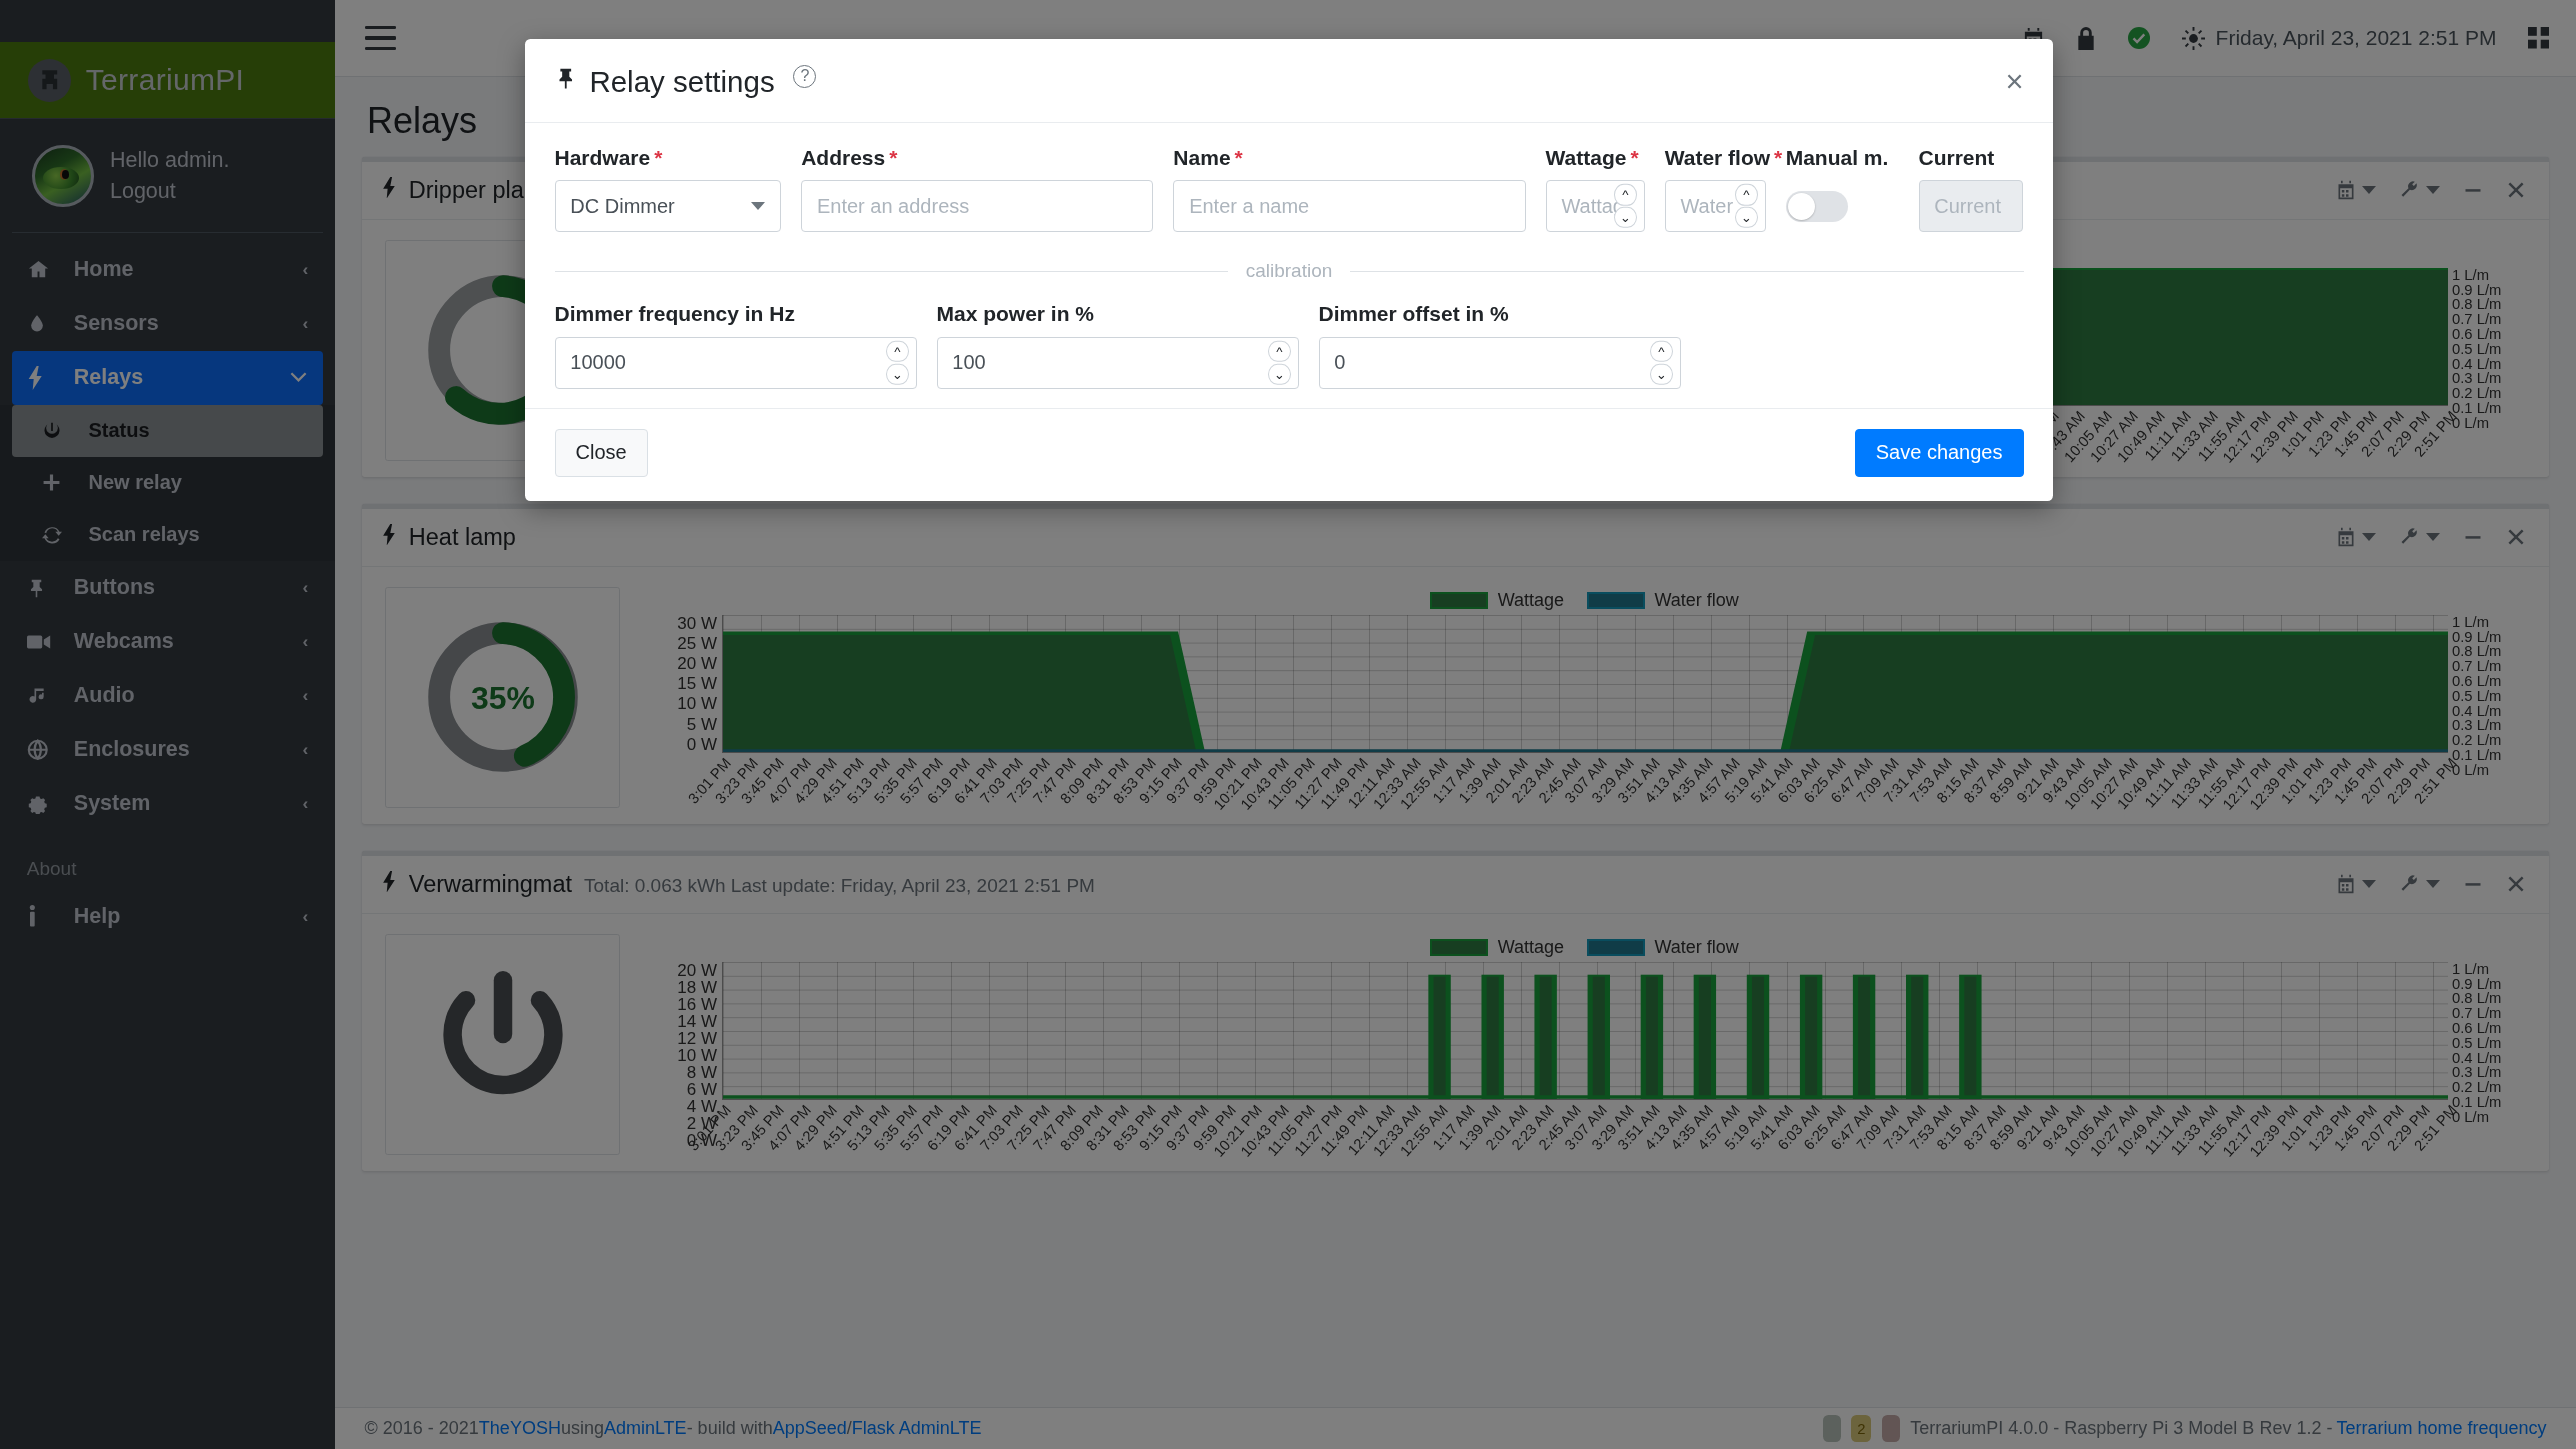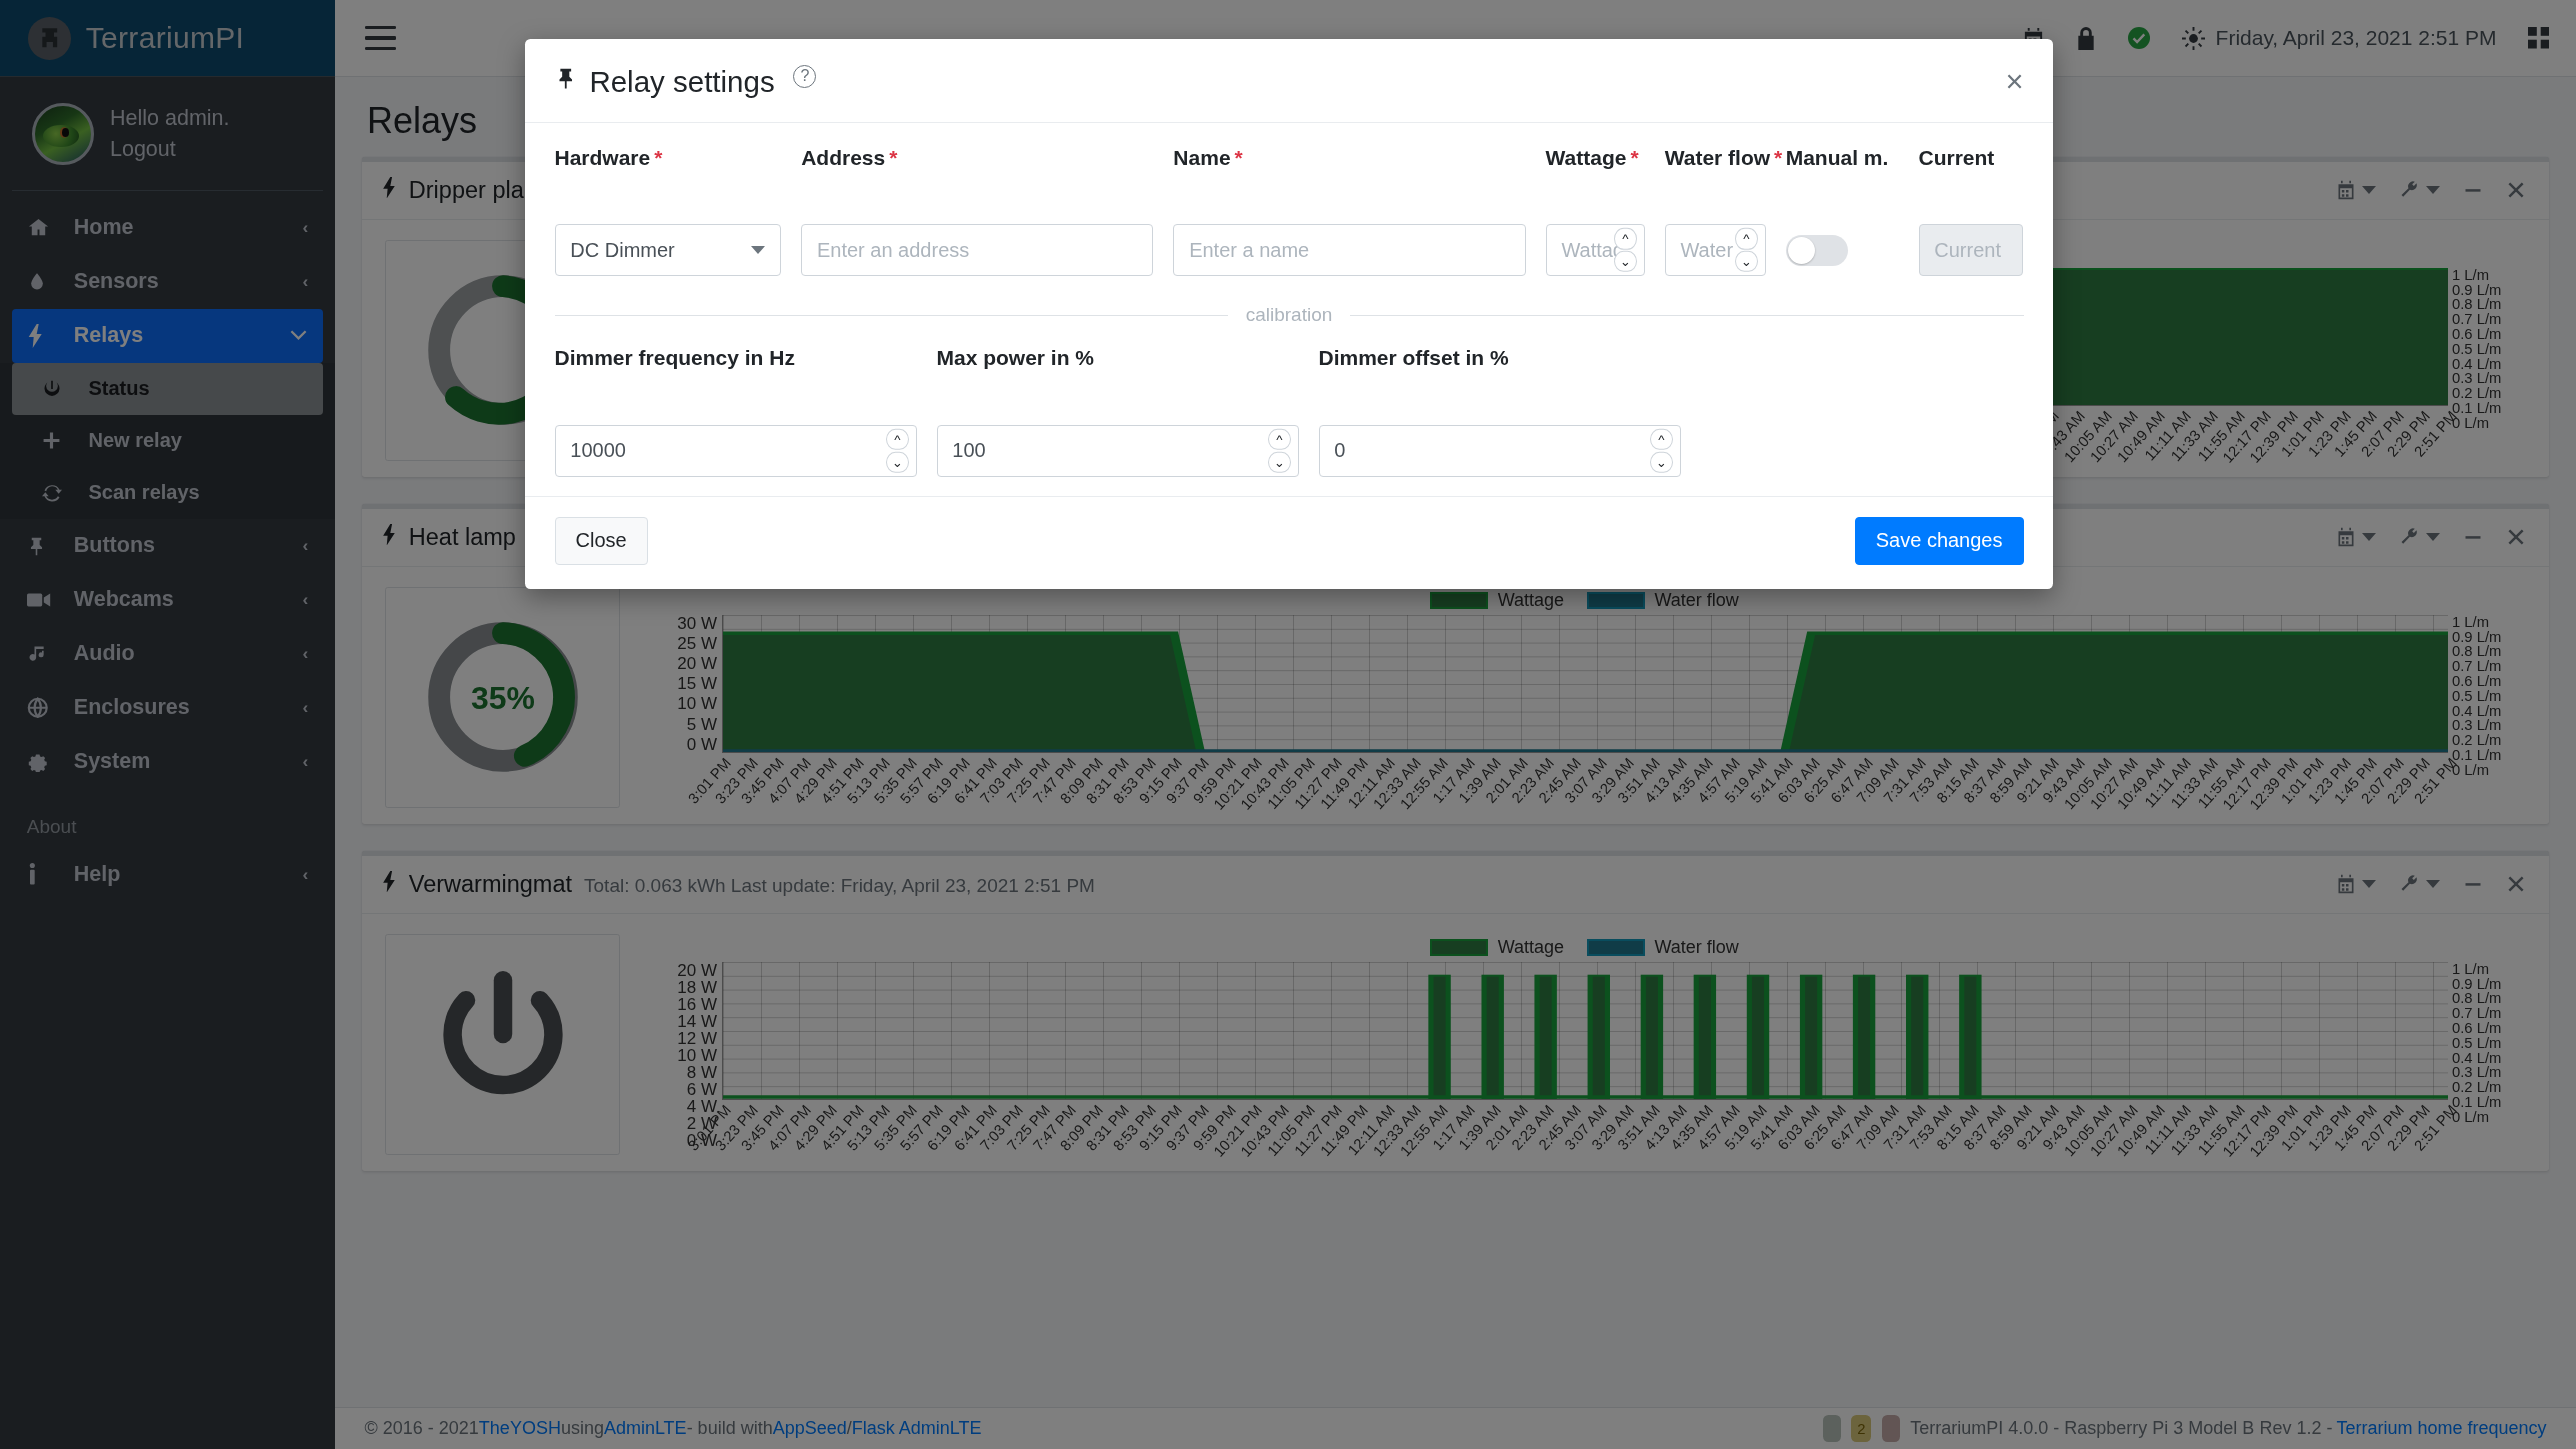--- a/index.html
+++ b/index.html
@@ -19,21 +19,22 @@
   }
 
   
   #sidebar {
     position: absolute; left: 0; top: 0; width: 335px; height: 1449px;
     background: #343a40; color: #c2c7d0; z-index: 10;
   }
   .brand {
     height: 77px; display: flex; align-items: center; gap: 14.8px;
     padding-left: 28px; border-bottom: 0.7px solid #4b545c;
-    background: #0c4a6e;
+    background: #4d7c0f;
+    margin-top: 42px;
   }
   .brand-logo {
     width: 43px; height: 43px; border-radius: 50%;
     background: #5b6168; display: flex; align-items: center; justify-content: center;
   }
   .brand-title { font-size: 30px; color: #c9ced3; font-weight: 300; letter-spacing: 0.3px;}
 
   .userpanel {
     display: flex; align-items: center; gap: 16px;
     padding: 25.5px 0 25.5px 20px;
@@ -154,21 +155,21 @@
   }
   .modal-title { display:flex; align-items:flex-start; gap: 13.4px; font-size: 29.5px; color:#212529; }
   .help-circle {
     width: 23px; height:23px; border:1.3px solid #6c757d; border-radius:50%;
     font-size:16px; color:#6c757d; display:flex; align-items:center; justify-content:center;
     margin-left: 5.4px;
   }
   .modal-close { margin-left:auto; font-size: 31px; color:#6c757d; line-height:1; }
   .modal-body { padding: 23px 29.5px 19px 29.5px; }
   .form-row { display:flex; gap: 20px; align-items:flex-start; }
-  .fg { display:flex; flex-direction:column;gap:44px; }
+  .fg { display:flex; flex-direction:column; }
   .fg-label { font-size: 21px; font-weight: 700; color:#212529; margin-bottom: 10.7px; white-space:nowrap; }
   .req { color:#dc3545; margin-left:4px; }
   .ctl {
     height: 52px; border:0.7px solid #ced4da; border-radius: 4px;
     background:#fff; display:flex; align-items:center; padding: 0 14.8px;
     font-size: 20px; color:#495057;
   }
   .ctl.placeholder { color:#adb5bd; }
   .ctl.select { justify-content: space-between; }
   .sel-caret { width:0;height:0;border-left:7.4px solid transparent;border-right:7.4px solid transparent;border-top:8.7px solid #6c757d; }

